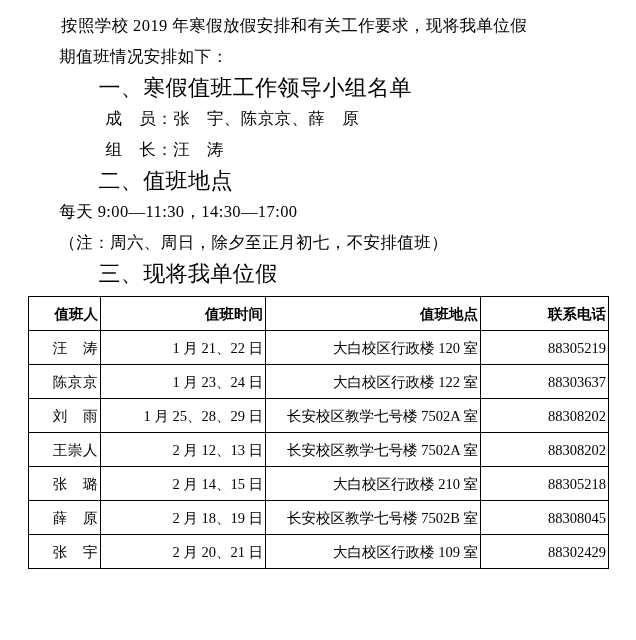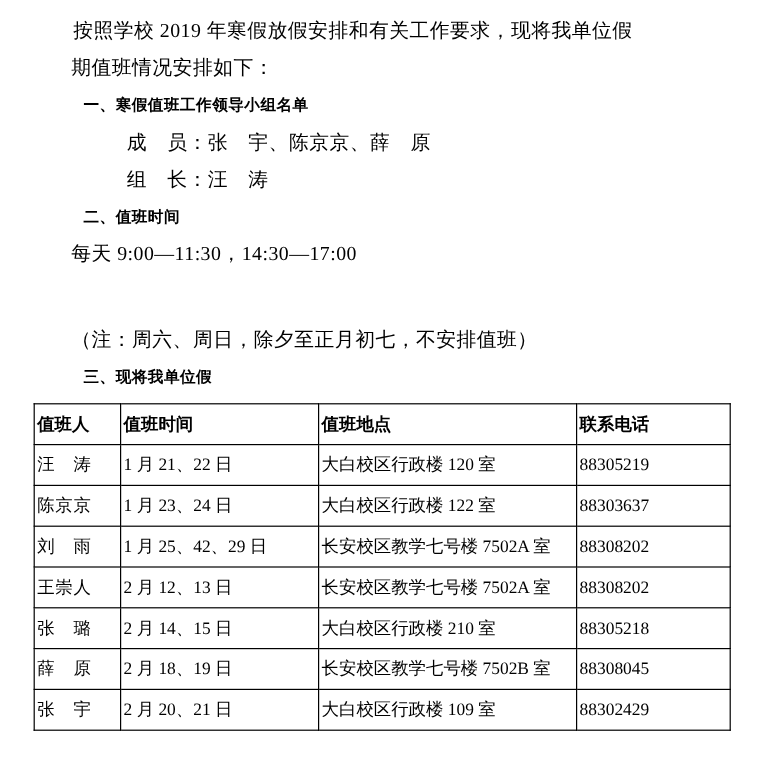--- a/index.html
+++ b/index.html
@@ -23,58 +23,57 @@
   }
   .para {
     font-size: 16.5px;
     line-height: 31px;
     letter-spacing: 0.4px;
   }
   .para-indent {
     text-indent: 2em;
   }
   .heading {
-    font-size: 13px;
+    font-size: 22px;
     line-height: 31px;
-    font-weight: bold;
+    font-weight: normal;
     padding-left: 3.2em;
     letter-spacing: 0.4px;
   }
   .sub-line {
     font-size: 16.5px;
     line-height: 31px;
     padding-left: 4.7em;
     letter-spacing: 0.4px;
   }
   .plain-line {
     font-size: 16.5px;
     line-height: 31px;
     padding-left: 1.9em;
     letter-spacing: 0.4px;
   }
   .note-line {
     font-size: 16.5px;
     line-height: 31px;
     padding-left: 1.9em;
     letter-spacing: 0.4px;
-    margin-top: 40px;
   }
   table.duty {
     border-collapse: collapse;
     width: 580px;
     margin-top: 7px;
     margin-left: 0px;
     table-layout: fixed;
   }
   table.duty th, table.duty td {
     border: 1px solid #000000;
     font-size: 14.5px;
     line-height: 18px;
     height: 33px;
-    text-align: left;
+    text-align: right;
     vertical-align: middle;
     padding: 0 2px;
     font-weight: normal;
   }
   table.duty th {
     font-weight: bold;
     font-size: 14.5px;
   }
   .col-name { width: 72px; }
   .col-time { width: 165px; }
@@ -90,21 +89,21 @@
 <div class="page">
 
   <div class="para para-indent">按照学校 2019 年寒假放假安排和有关工作要求，现将我单位假</div>
   <div class="para plain-line">期值班情况安排如下：</div>
 
   <div class="heading">一、寒假值班工作领导小组名单</div>
 
   <div class="sub-line">成　员：张　宇、陈京京、薛　原</div>
   <div class="sub-line">组　长：汪　涛</div>
 
-  <div class="heading">二、值班时间</div>
+  <div class="heading">二、值班地点</div>
 
   <div class="plain-line">每天 9:00—11:30，14:30—17:00</div>
   <div class="note-line">（注：周六、周日，除夕至正月初七，不安排值班）</div>
 
   <div class="heading">三、现将我单位假</div>
 
   <table class="duty">
     <colgroup>
       <col class="col-name">
       <col class="col-time">
@@ -127,21 +126,21 @@
         <td>88305219</td>
       </tr>
       <tr>
         <td class="spaced">陈京京</td>
         <td>1 月 23、24 日</td>
         <td>大白校区行政楼 122 室</td>
         <td>88303637</td>
       </tr>
       <tr>
         <td class="spaced">刘　雨</td>
-        <td>1 月 25、42、29 日</td>
+        <td>1 月 25、28、29 日</td>
         <td>长安校区教学七号楼 7502A 室</td>
         <td>88308202</td>
       </tr>
       <tr>
         <td class="spaced">王崇人</td>
         <td>2 月 12、13 日</td>
         <td>长安校区教学七号楼 7502A 室</td>
         <td>88308202</td>
       </tr>
       <tr>

